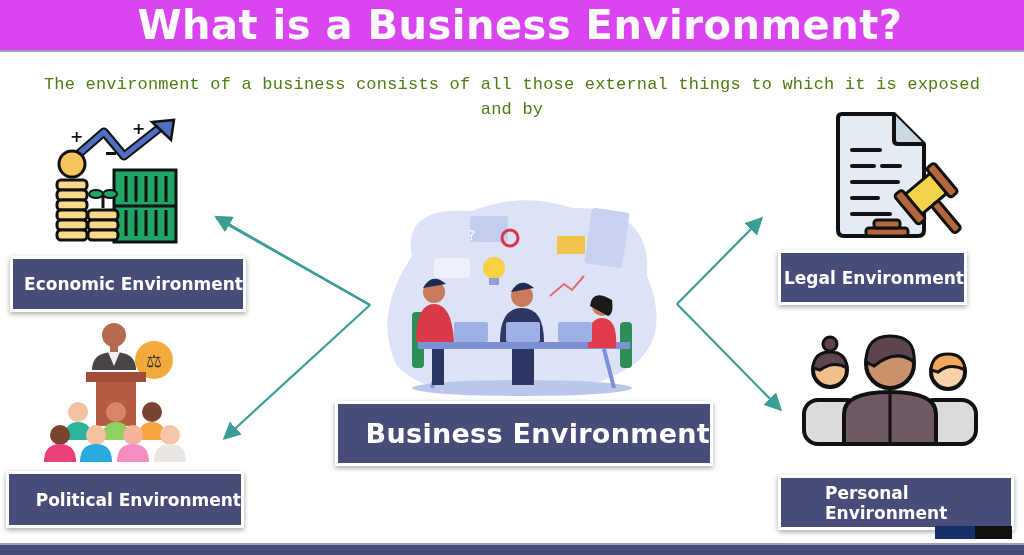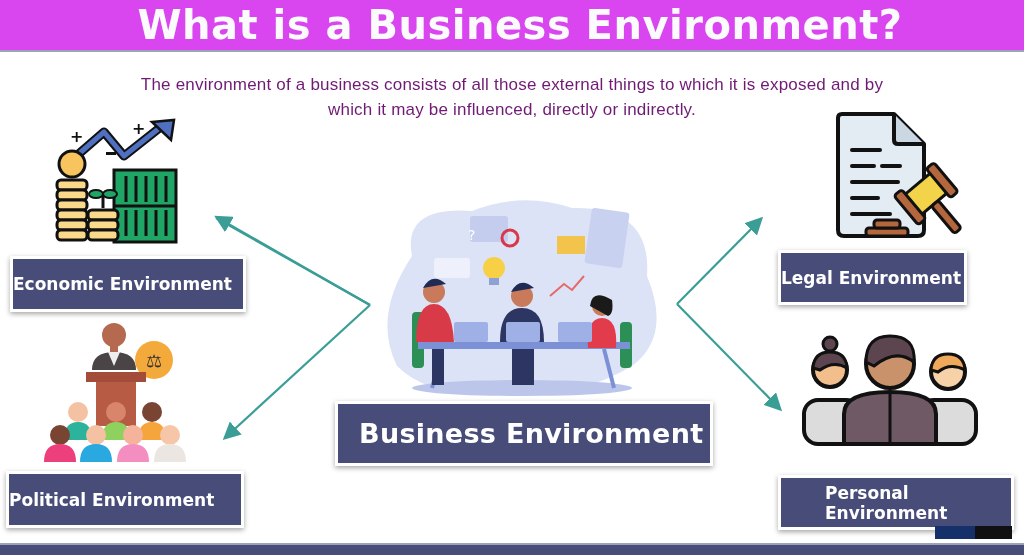--- a/index.html
+++ b/index.html
@@ -1,37 +1,36 @@
 <!DOCTYPE html>
 <html><head>
 <meta charset="utf-8">
 <style>
   html,body{margin:0;padding:0;}
   body{width:1024px;height:555px;position:relative;overflow:hidden;background:#ffffff;font-family:"DejaVu Sans",sans-serif;}
   .title-bar{position:absolute;left:0;top:0;width:1024px;height:50px;background:#d946ef;border-bottom:2px solid #9aa4b5;display:flex;align-items:center;justify-content:center;padding-left:8px;}
   .title-bar h1{margin:0;color:#fbfbfd;font-family:"DejaVu Sans",sans-serif;font-weight:bold;font-size:40px;letter-spacing:0.5px;line-height:50px;}
-  .subtitle{position:absolute;left:40px;top:72px;width:944px;text-align:center;font-family:Liberation Sans, sans-serif;font-size:17px;line-height:25px;color:#701a75;letter-spacing:0.2px;}
-  .label-box{position:absolute;background:#474c78;color:#fff;font-family:"DejaVu Sans",sans-serif;font-weight:bold;font-size:17px;display:flex;align-items:center;justify-content:flex-start;border:3px solid #fff;box-shadow:0 2px 5px rgba(0,0,0,0.35);box-sizing:border-box;}
+  .subtitle{position:absolute;left:40px;top:72px;width:944px;text-align:center;font-family:Liberation Mono, monospace;font-size:17px;line-height:25px;color:#4d7c0f;letter-spacing:0.2px;}
+  .label-box{position:absolute;background:#474c78;color:#fff;font-family:"DejaVu Sans",sans-serif;font-weight:bold;font-size:17px;display:flex;align-items:center;justify-content:flex-end;border:3px solid #fff;box-shadow:0 2px 5px rgba(0,0,0,0.35);box-sizing:border-box;}
   .big-box{font-size:27px;letter-spacing:0.3px;padding-left:21px;}
   .footer-bar{position:absolute;left:0;top:543px;width:1024px;height:12px;background:#474c78;border-top:2px solid #9aa4b5;}
   .logo{position:absolute;left:935px;top:526px;width:77px;height:13px;display:flex;}
   .logo span{display:block;height:13px;}
   .icon{position:absolute;}
   svg{display:block;}
 </style>
 </head>
 <body>
 
 <div class="title-bar">
   <h1>What is a Business Environment?</h1>
 </div>
 
 <div class="subtitle">
   <div>The environment of a business consists of all those external things to which it is exposed and by</div>
-  <div>which it may be influenced, directly or indirectly.</div>
 </div>
 
 <svg class="icon" style="left:0;top:0;" width="1024" height="555" viewBox="0 0 1024 555">
   <defs>
     <marker id="ah" markerWidth="8" markerHeight="8" refX="6" refY="4" orient="auto">
       <path d="M0,0 L8,4 L0,8 Z" fill="#3a9e96"></path>
     </marker>
   </defs>
   <polyline points="216,218 370,305" stroke="#3a9e96" stroke-width="2.2" fill="none" marker-start="url(#ahs)"></polyline>
   <line x1="370" y1="305" x2="218" y2="218" stroke="#3a9e96" stroke-width="2.2" marker-end="url(#ah)"></line>

